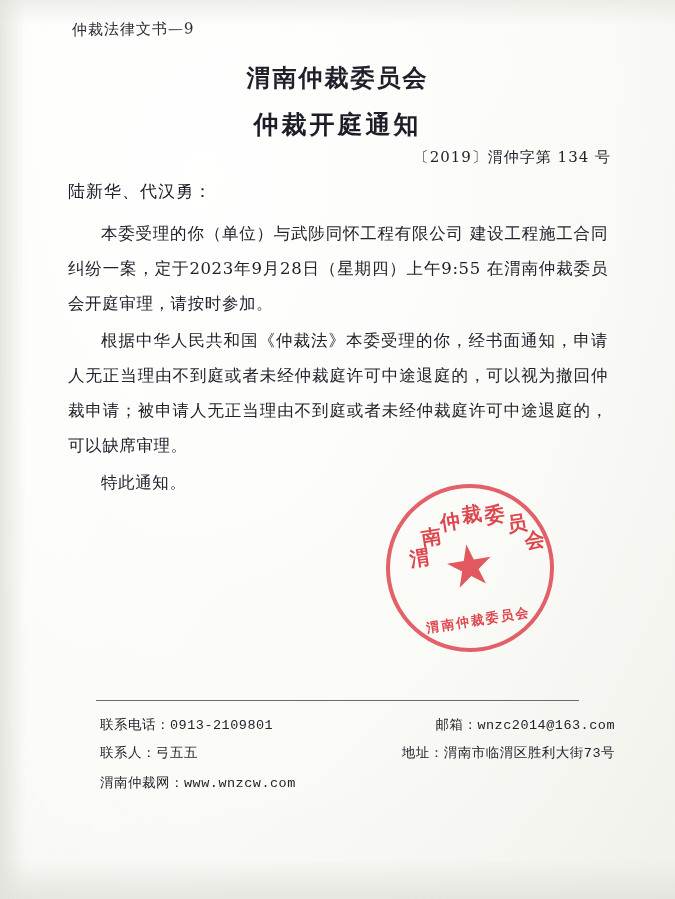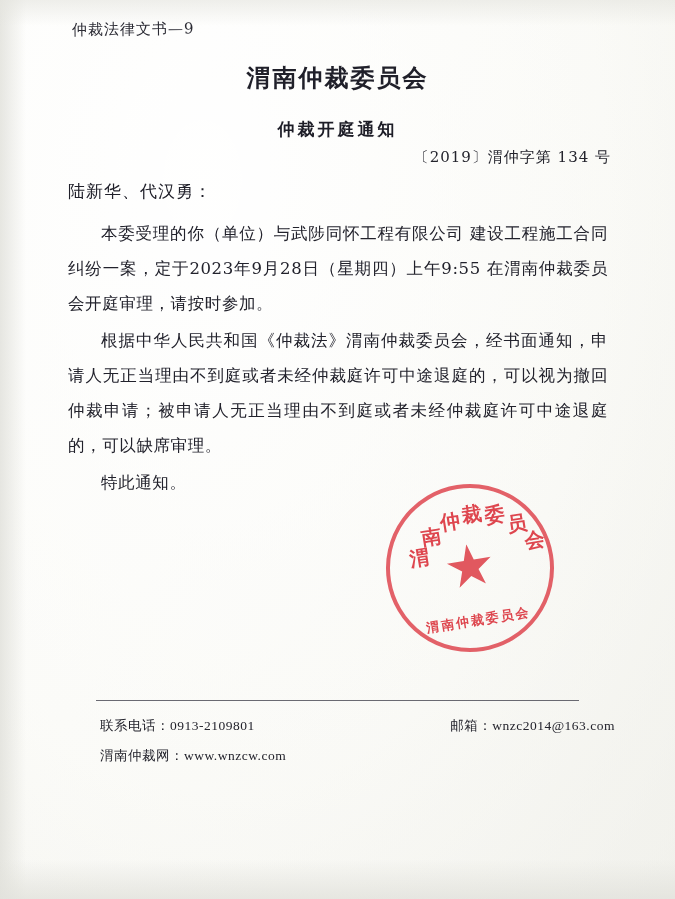--- a/index.html
+++ b/index.html
@@ -65,25 +65,25 @@
     text-align: center;
   }
   .title-1 {
     font-size: 24px;
     font-weight: bold;
     letter-spacing: 2px;
     color: #20202a;
     font-family: "DejaVu Serif", "Liberation Serif", serif;
   }
   .title-2 {
-    font-size: 17px;
+    font-size: 25px;
     font-weight: bold;
     letter-spacing: 3px;
     color: #1d1d27;
-    margin-top: 24px;
+    margin-top: 14px;
     font-family: "DejaVu Serif", "Liberation Serif", serif;
   }
 
   .case-no {
     position: absolute;
     right: 64px;
     top: 148px;
     font-size: 15px;
     letter-spacing: 1px;
     color: #23232c;
@@ -191,21 +191,21 @@
   }
   .footer {
     position: absolute;
     left: 100px;
     right: 60px;
     top: 712px;
     font-size: 13.5px;
     line-height: 28px;
     color: #23232c;
     letter-spacing: 0.5px;
-    font-family: Liberation Serif, serif;
+    font-family: Liberation Mono, monospace;
   }
   .footer-row { display: flex; }
   .footer-c1 { width: 190px; flex: 0 0 190px; }
   .footer-c2 { flex: 1 1 auto; text-align: right; }
   .footer-site { margin-top: 2px; }
 </style>
 </head>
 <body>
 
 <div class="page">
@@ -221,21 +221,21 @@
     <div class="title-1">渭南仲裁委员会</div>
     <div class="title-2">仲裁开庭通知</div>
   </div>
 
   <div class="case-no">〔2019〕渭仲字第 134 号</div>
 
   <div class="addressee">陆新华、代汉勇：</div>
 
   <div class="body-text">
     <p class="para">本委受理的你（单位）与武陟同怀工程有限公司 建设工程施工合同纠纷一案，定于2023年9月28日（星期四）上午9:55 在渭南仲裁委员会开庭审理，请按时参加。</p>
-    <p class="para">根据中华人民共和国《仲裁法》渭南仲裁委员会，经书面通知，申请人无正当理由不到庭或者未经仲裁庭许可中途退庭的，可以视为撤回仲裁申请；被申请人无正当理由不到庭或者未经仲裁庭许可中途退庭的，可以缺席审理。</p>
+    <p class="para">根据中华人民共和国《仲裁法》本委受理的你，经书面通知，申请人无正当理由不到庭或者未经仲裁庭许可中途退庭的，可以视为撤回仲裁申请；被申请人无正当理由不到庭或者未经仲裁庭许可中途退庭的，可以缺席审理。</p>
     <p class="para">特此通知。</p>
   </div>
 
   <div class="seal">
     <div class="seal-ring"></div>
     <div class="seal-star"></div>
     <div class="seal-bottom">渭南仲裁委员会</div>
     <div class="seal-text">
       <span style="transform: rotate(-62deg) translate(0,-66px) rotate(62deg);">渭</span>
       <span style="transform: rotate(-41deg) translate(0,-66px) rotate(41deg);">南</span>
@@ -253,17 +253,23 @@
   <div class="footer">
     <div class="footer-row">
       <div class="footer-c1">
         <span>联系电话：</span><span>0913-2109801</span>
       </div>
       <div class="footer-c2">
         <span>邮箱：</span><span>wnzc2014@163.com</span>
       </div>
     </div>
     <div class="footer-row">
+      <div class="footer-c1">
+        <span>联系人：</span><span>弓五五</span>
+      </div>
+      <div class="footer-c2">
+        <span>地址：</span><span>渭南市临渭区胜利大街73号</span>
+      </div>
     </div>
     <div class="footer-site">渭南仲裁网：www.wnzcw.com</div>
   </div>
 
 </div>
 
 </body></html>

